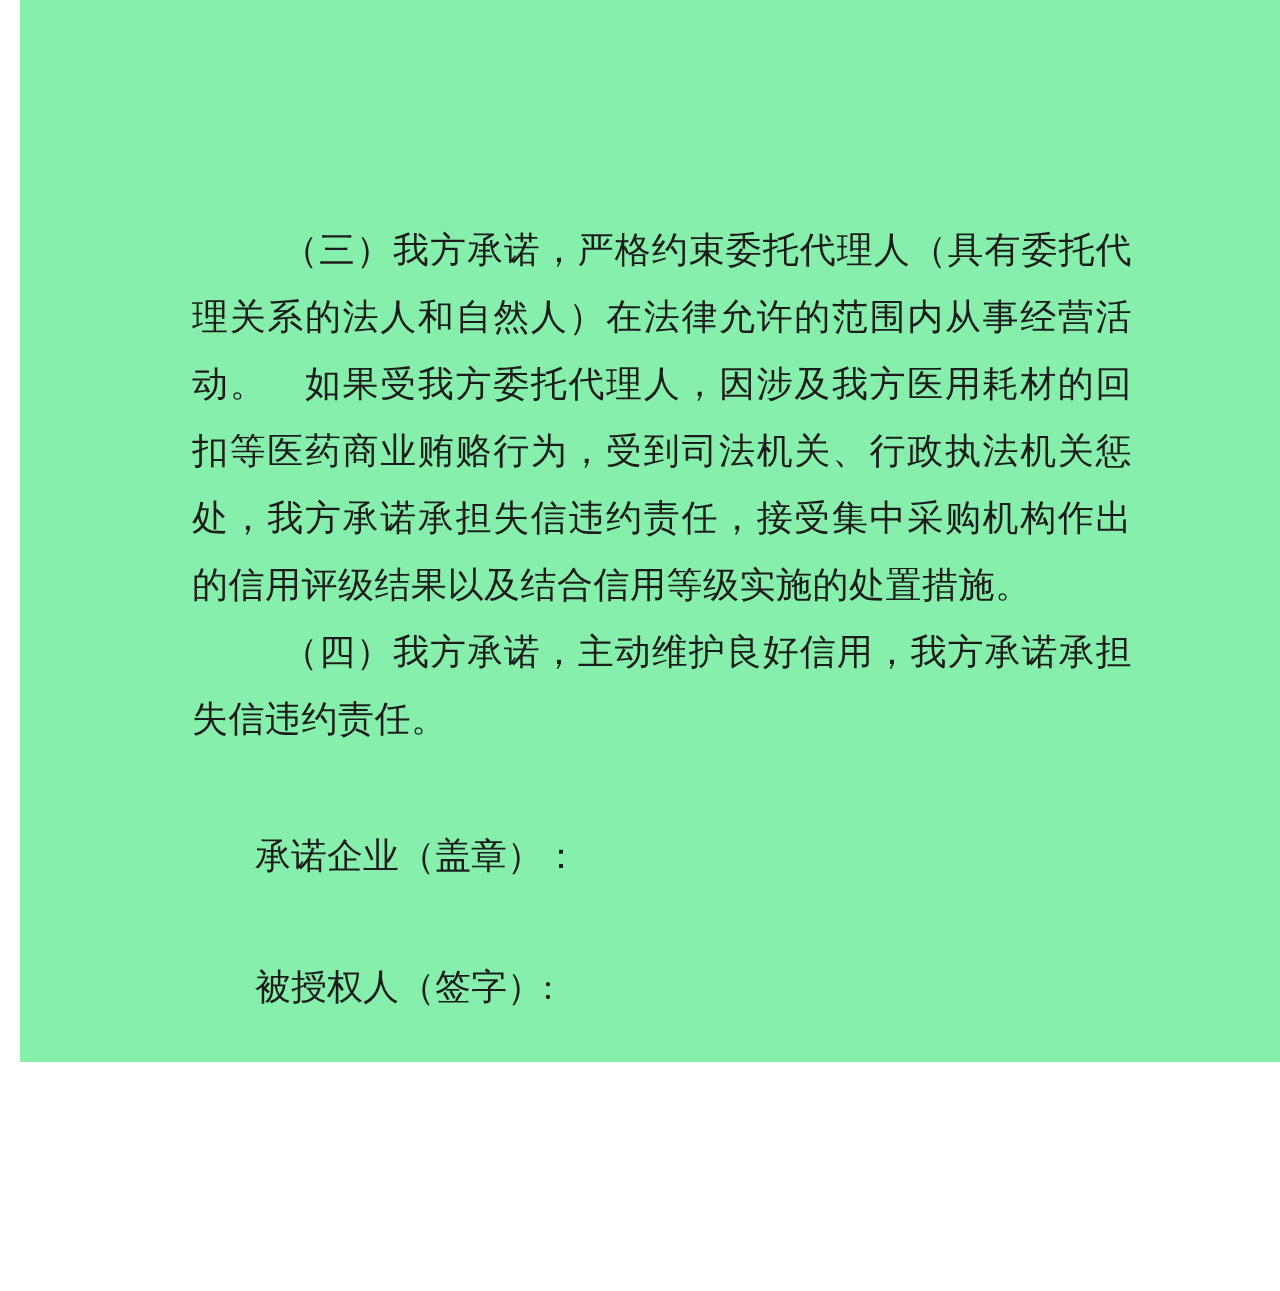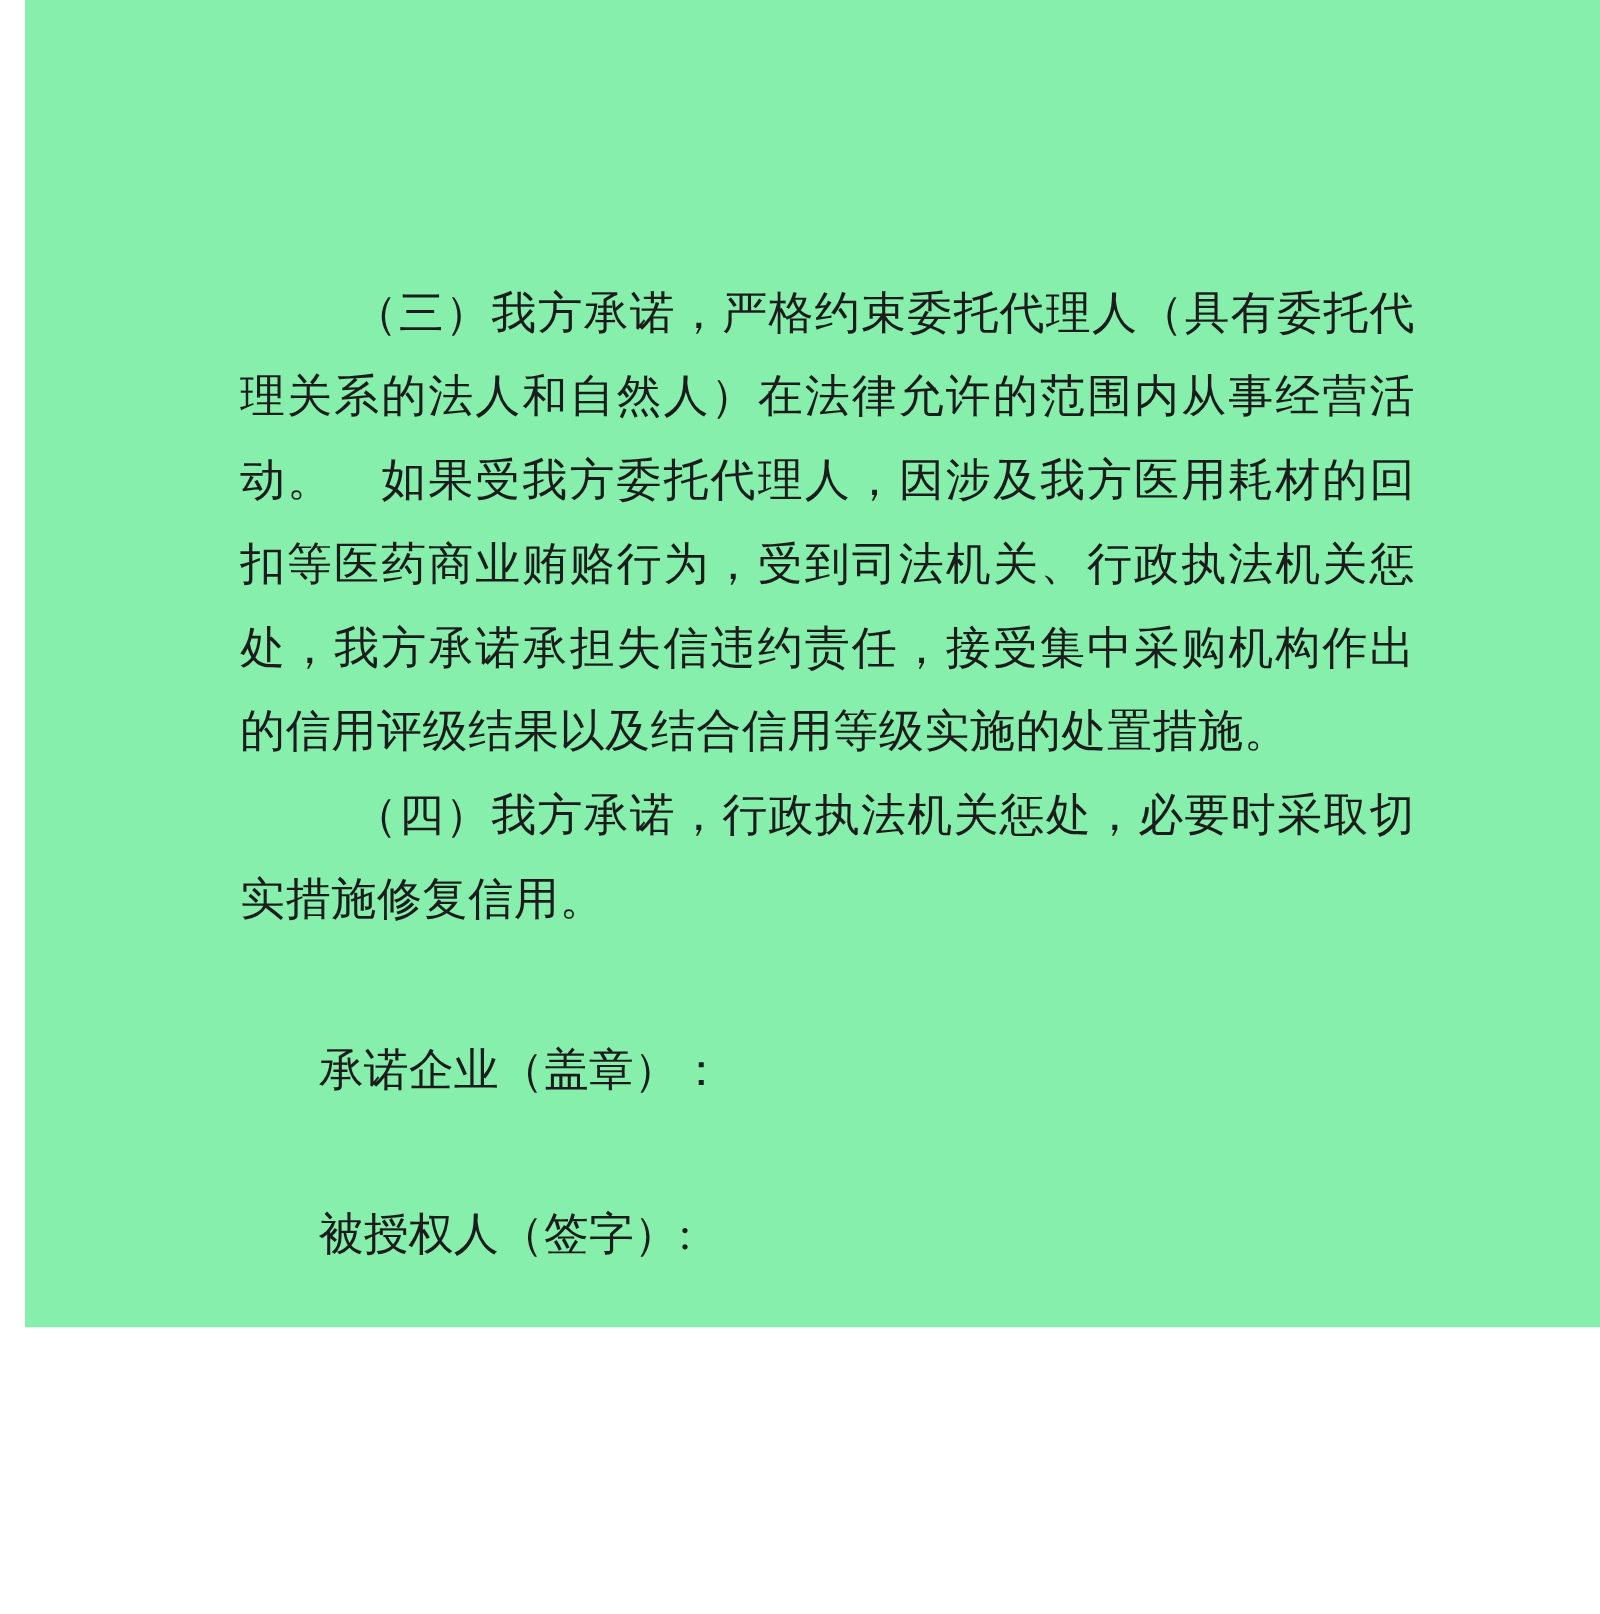--- a/index.html
+++ b/index.html
@@ -54,21 +54,21 @@
   .date-line .gap-month { margin-left: 58px; }
   .date-line .gap-day   { margin-left: 57px; }
 </style>
 </head>
 <body>
 
 <div class="page">
 
   <div class="content">
     <p>（三）我方承诺，严格约束委托代理人（具有委托代理关系的法人和自然人）在法律允许的范围内从事经营活动。　如果受我方委托代理人，因涉及我方医用耗材的回扣等医药商业贿赂行为，受到司法机关、行政执法机关惩处，我方承诺承担失信违约责任，接受集中采购机构作出的信用评级结果以及结合信用等级实施的处置措施。</p>
-    <p>（四）我方承诺，行政执法机关惩处，必要时采取切实措施修复信用。</p>
+    <p>（四）我方承诺，主动维护良好信用，我方承诺承担失信违约责任。</p>
   </div>
 
   <div class="sig-line sig-company">承诺企业（盖章）：</div>
 
   <div class="sig-line sig-authorized">被授权人（签字）:</div>
 
   <div class="date-line"><span>承诺企业：</span><span class="gap-year">年</span><span class="gap-month">月</span><span class="gap-day">日</span></div>
 
 </div>
 

